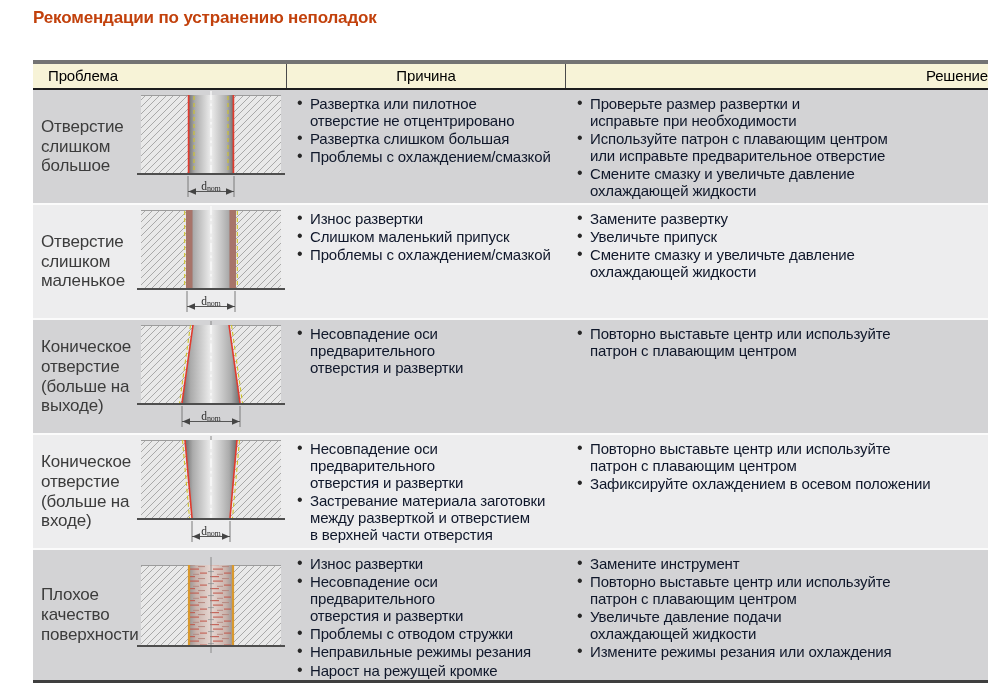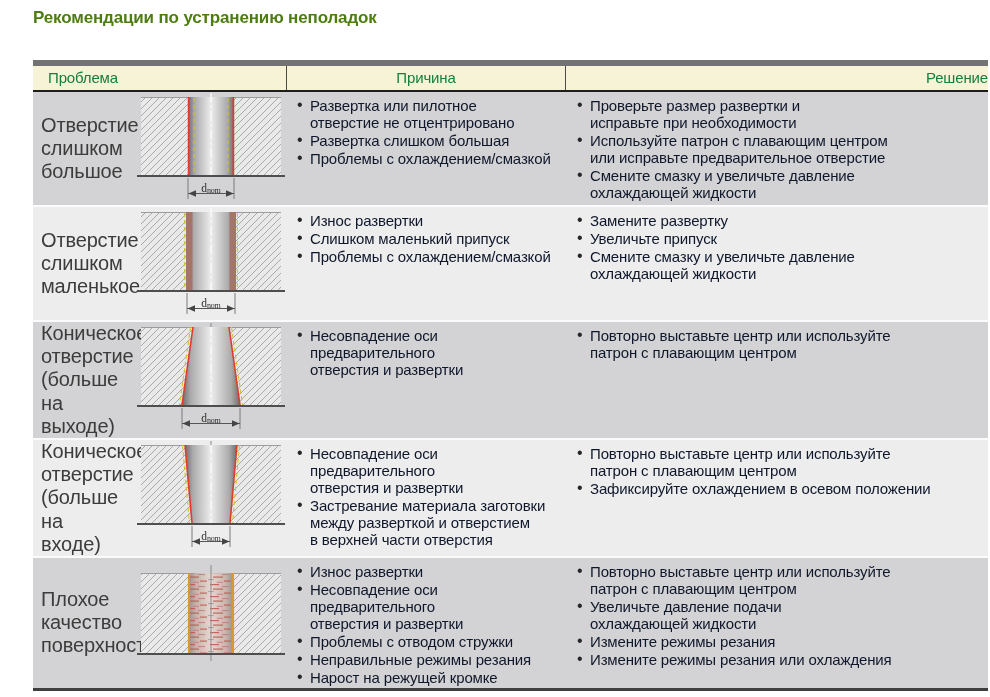--- a/index.html
+++ b/index.html
@@ -2,42 +2,42 @@
 <html><head>
 <meta charset="utf-8">
 <style>
   html,body{margin:0;padding:0;}
   body{
     width:990px;height:697px;position:relative;background:#ffffff;
     font-family:"Liberation Sans",sans-serif;color:#3c3c3c;letter-spacing:-0.15px;
     overflow:hidden;
   }
   .page-title{
-    position:absolute;left:33px;top:8px;font-size:17px;font-weight:bold;color:#4d7c0f;
+    position:absolute;left:33px;top:8px;font-size:17px;font-weight:bold;color:#c2410c;
   }
   .trouble-table{
     position:absolute;left:33px;top:60px;width:955px;
   }
   .thead{
     display:flex;align-items:stretch;background:#f7f3d7;
-    border-top:6px solid #737373;border-bottom:2px solid #1d1d1d;
-    height:24px;font-size:15px;color:#15803d;
+    border-top:4px solid #737373;border-bottom:2px solid #1d1d1d;
+    height:24px;font-size:15px;color:#000000;
   }
   .th{line-height:24px;box-sizing:border-box;}
   .th-problem{width:253px;padding-left:15px;}
   .th-cause{width:280px;text-align:center;border-left:1px solid #4a4a4a;border-right:1px solid #4a4a4a;}
   .th-solution{flex:1;text-align:right;}
   .row{display:flex;border-bottom:2px solid #fbfbfb;box-sizing:border-box;}
   .row.dark{background:#d3d3d5;}
   .row.light{background:#ededee;}
   .row.last{border-bottom:3px solid #3f3f3f;}
   .h1{min-height:107px;} .h2{min-height:106px;} .h3{min-height:115px;} .h4{min-height:113px;} .h5{min-height:131px;}
   .cell-problem{width:253px;display:flex;box-sizing:border-box;}
   .problem-label{
-    width:100px;padding-left:8px;align-self:center;font-size:20px;line-height:1.16;
+    width:100px;padding-left:8px;align-self:center;font-size:17px;line-height:1.16;
     white-space:pre-line;box-sizing:border-box;
   }
   .diagram{width:150px;margin-left:3px;margin-top:1px;}
   .diagram svg{display:block;}
   .cell-causes{width:280px;box-sizing:border-box;padding:5px 0 0 10px;}
   .cell-solutions{flex:1;box-sizing:border-box;padding:5px 0 0 10px;}
   ul.blist{list-style:none;margin:0;padding:0;font-size:15px;line-height:1.14;color:#0f172a;}
   ul.blist li{position:relative;padding-left:14px;white-space:pre-line;margin:0 0 1px 0;}
   ul.blist li::before{content:"\2022";position:absolute;left:1px;top:-1px;font-size:16px;color:#262626;}
   .dimtext{font-family:"Liberation Serif",serif;}
@@ -285,23 +285,23 @@
         <li>Несовпадение оси
 предварительного
 отверстия и развертки</li>
         <li>Проблемы с отводом стружки</li>
         <li>Неправильные режимы резания</li>
         <li>Нарост на режущей кромке</li>
       </ul>
     </div>
     <div class="cell-solutions">
       <ul class="blist">
+        <li>Замените инструмент</li>
         <li>Повторно выставьте центр или используйте
 патрон с плавающим центром</li>
         <li>Увеличьте давление подачи
 охлаждающей жидкости</li>
-        <li>Измените режимы резания</li>
         <li>Измените режимы резания или охлаждения</li>
       </ul>
     </div>
   </div>
 
 </div>
 
 </body></html>

